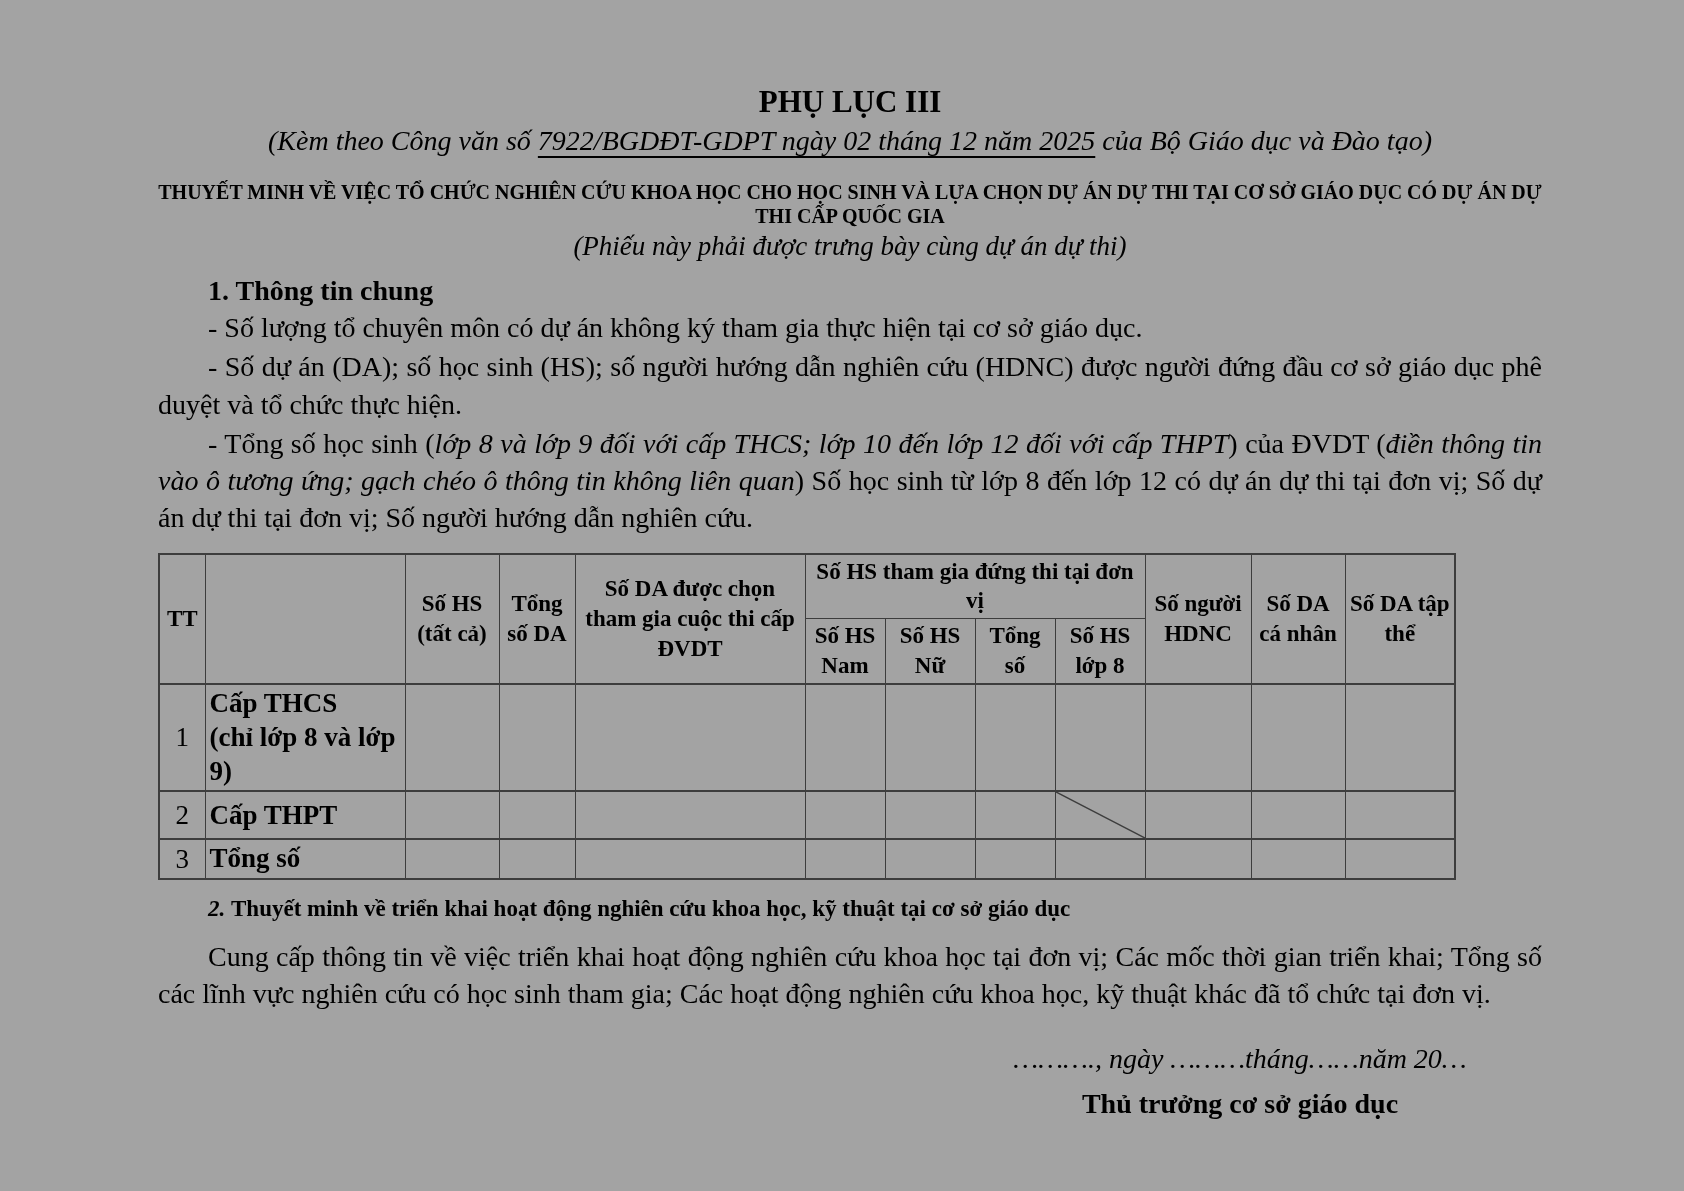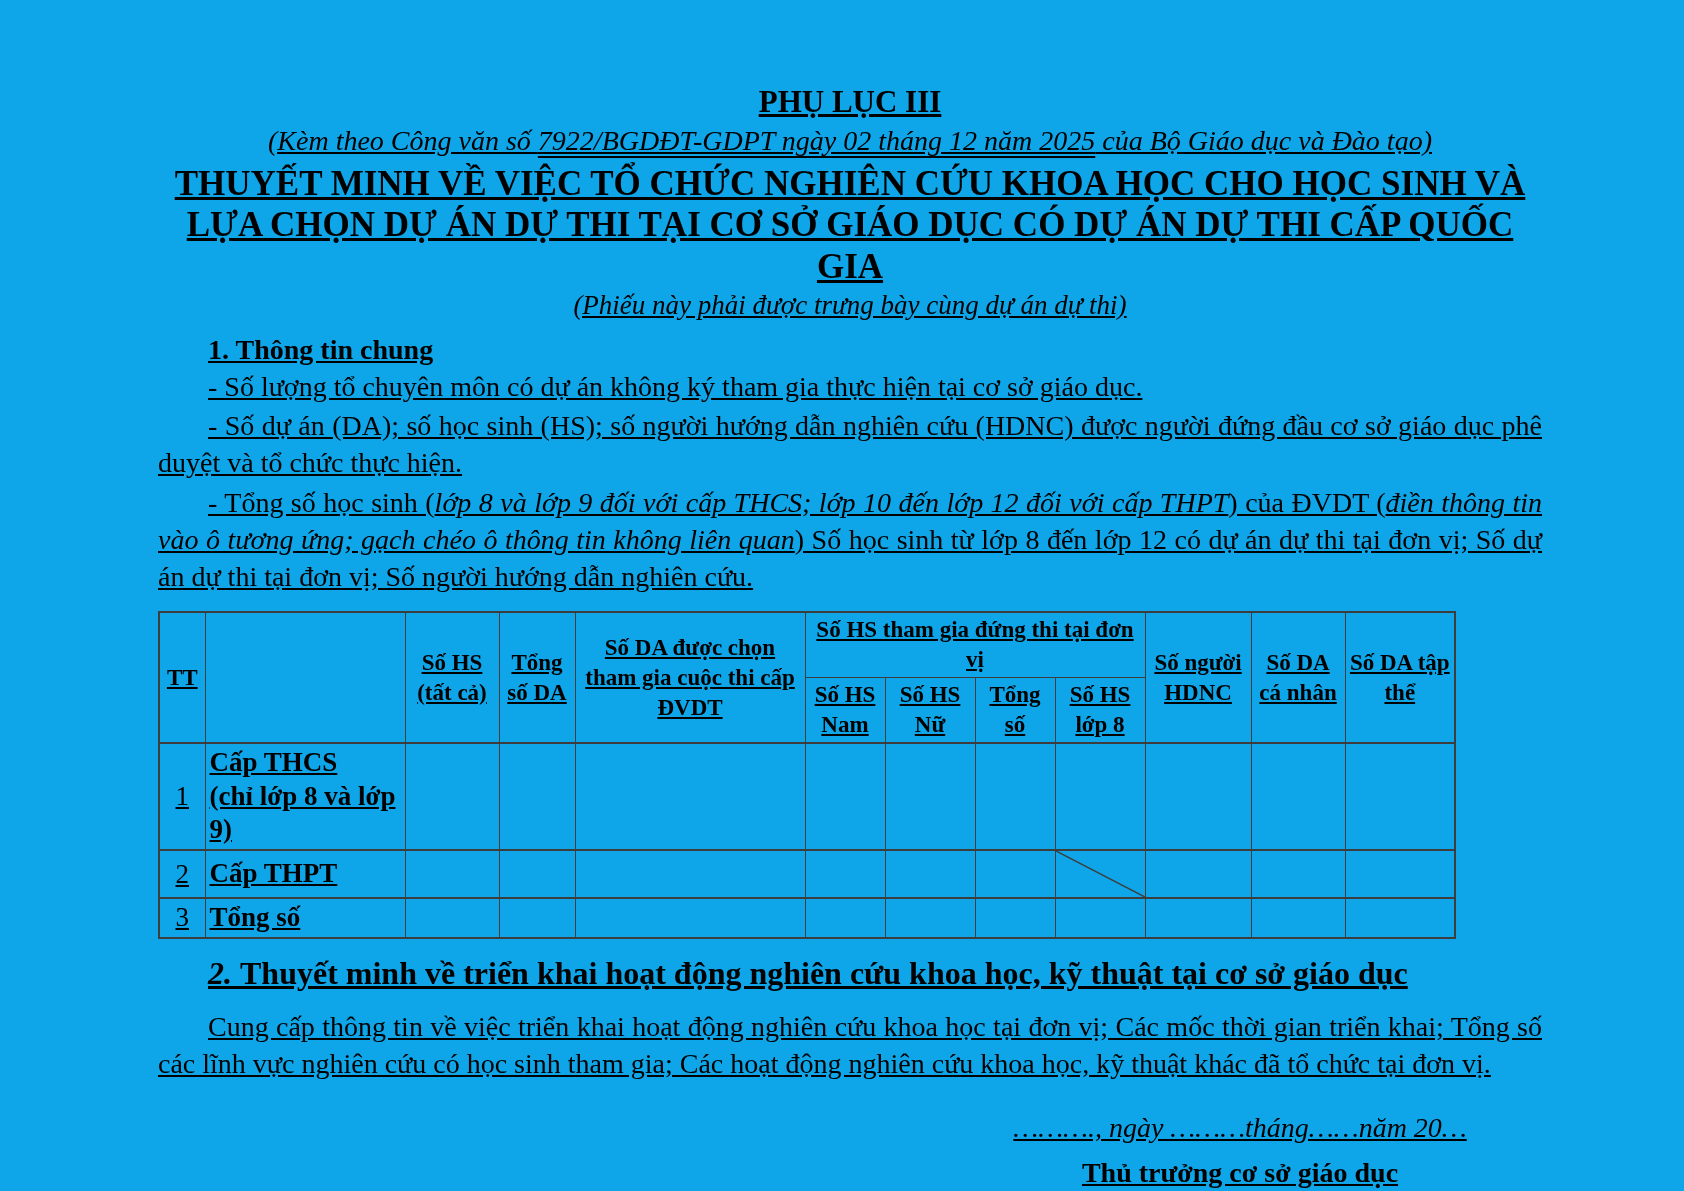--- a/index.html
+++ b/index.html
@@ -1,29 +1,28 @@
 <!DOCTYPE html>
 <html><head>
 <meta charset="utf-8">
 <style>
   html,body { margin:0; padding:0; background:#ffffff; }
   .page {
     width:1684px; height:1191px;
-    background:#0ea5e9; color:#000;
+    background:#a3a3a3; color:#000;
     font-family:"Liberation Serif","DejaVu Serif",serif;
     box-sizing:border-box;
     padding:84px 142px 20px 158px;
     position:relative;
     overflow:hidden;
-    text-decoration:underline;
   }
   .title { text-align:center; font-weight:700; font-size:31px; }
   .subtitle { text-align:center; font-style:italic; font-size:28px; margin-top:5px; }
   .subtitle .u { text-decoration:underline; text-decoration-thickness:2px; text-underline-offset:6px; }
-  .doc-heading { text-align:center; font-weight:700; font-size:35px; line-height:1.18; margin-top:6px; }
+  .doc-heading { text-align:center; font-weight:700; font-size:20px; line-height:1.18; margin-top:24px; }
   .doc-note { text-align:center; font-style:italic; font-size:27px; margin-top:3px; }
 
   .sec-title { font-weight:700; font-size:28px; margin:13px 0 0; text-indent:50px; }
   .para { font-size:28px; line-height:1.33; margin:2px 0 0; text-indent:50px; text-align:justify; }
   .para i { font-style:italic; }
 
   table.form { border-collapse:collapse; width:1296px; margin-top:16px; table-layout:fixed; border:2px solid #3d3d3d; }
   .form th, .form td { border:1px solid #3d3d3d; padding:2px 4px; box-sizing:border-box; }
   .form thead th { font-weight:700; font-size:23px; text-align:center; vertical-align:middle; line-height:1.3; }
   .form tbody td { border-bottom-width:2px; }
@@ -31,21 +30,21 @@
   .hdr-row-1 { height:56px; }
   .hdr-row-2 { height:54px; }
   .body-row-1 { height:68px; }
   .body-row-2 { height:48px; }
   .body-row-3 { height:36px; }
   .num { text-align:center; font-size:27px; vertical-align:middle; }
   .row-name { font-weight:700; font-size:27px; white-space:pre-line; line-height:1.25; vertical-align:middle; padding-left:9px; text-align:left; }
   .slash-cell { position:relative; padding:0; }
   .slash-cell svg { position:absolute; top:0; left:0; width:100%; height:100%; display:block; }
 
-  .sec2-title { font-size:32px; margin:16px 0 16px; text-indent:50px; }
+  .sec2-title { font-size:23px; margin:16px 0 16px; text-indent:50px; }
   .sec2-title .n { font-weight:700; font-style:italic; }
   .sec2-title .t { font-weight:700; }
 
   .sign { margin-top:30px; margin-left:802px; width:560px; text-align:center; }
   .sign .date { font-style:italic; font-size:28px; margin:0; }
   .sign .role { font-weight:700; font-size:28px; margin:13px 0 0; }
 </style>
 </head>
 <body>
 

